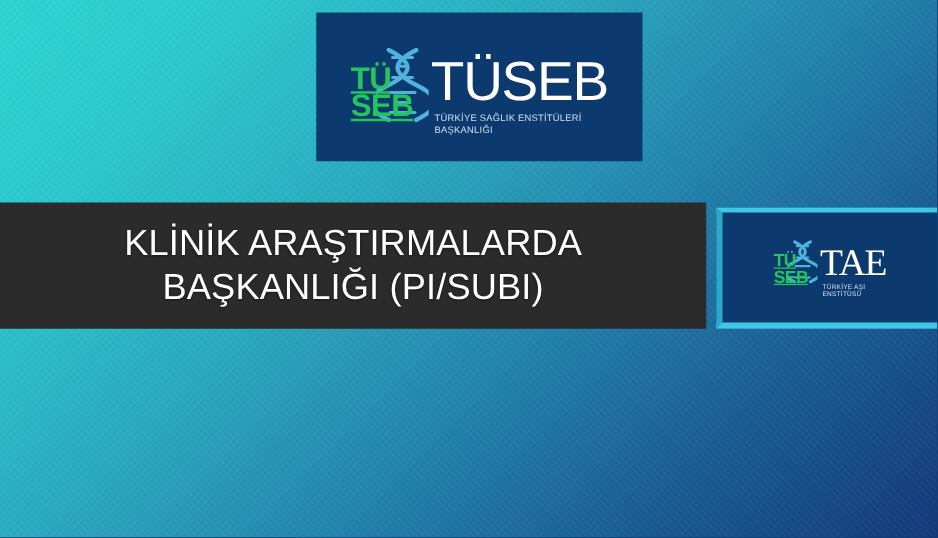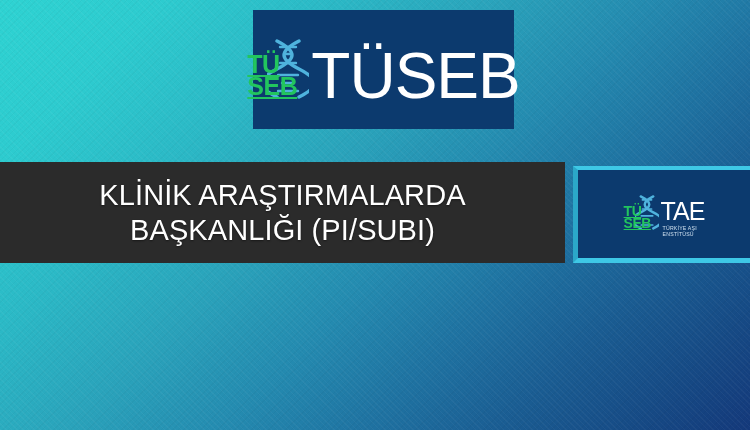--- a/index.html
+++ b/index.html
@@ -140,21 +140,23 @@
             <line x1="11" y1="52" x2="31" y2="52"></line>
           </g>
         </svg>
         <div class="mark" style="font-size:25px; position:absolute; left:0; top:6px;">
           <span class="l1">TÜ</span>
           <span class="l2">SEB</span>
         </div>
       </div>
 
       <div style="margin-left:4px; margin-top:16px;">
-        <div class="wordmark" style="font-size:64px;">TÜSEB</div>
+        <div class="wordmark" style="font-size:44px;">TÜSEB</div>
+        <div class="word-sub" style="font-size:7.5px; margin-top:3px; margin-left:3px;">TÜRKİYE SAĞLIK ENSTİTÜLERİ
+BAŞKANLIĞI</div>
       </div>
 
     </div>
   </div>
 
   <div id="title-band">
     <div class="title-text">
       <div>KLİNİK ARAŞTIRMALARDA</div>
       <div>BAŞKANLIĞI (PI/SUBI)</div>
     </div>
@@ -176,21 +178,21 @@
             <line x1="11" y1="52" x2="31" y2="52"></line>
           </g>
         </svg>
         <div class="mark" style="font-size:14px; position:absolute; left:0; top:4px;">
           <span class="l1">TÜ</span>
           <span class="l2">SEB</span>
         </div>
       </div>
 
       <div style="margin-left:3px; margin-top:9px;">
-        <div class="wordmark" style="font-size:25px;">TAE</div>
+        <div class="wordmark" style="font-size:30px;font-family:Liberation Serif, serif;">TAE</div>
         <div class="word-sub" style="font-size:5.2px; margin-top:2px; margin-left:2px;">TÜRKİYE AŞI
 ENSTİTÜSÜ</div>
       </div>
 
     </div>
   </div>
 
   <div id="author-block">
   </div>
 

